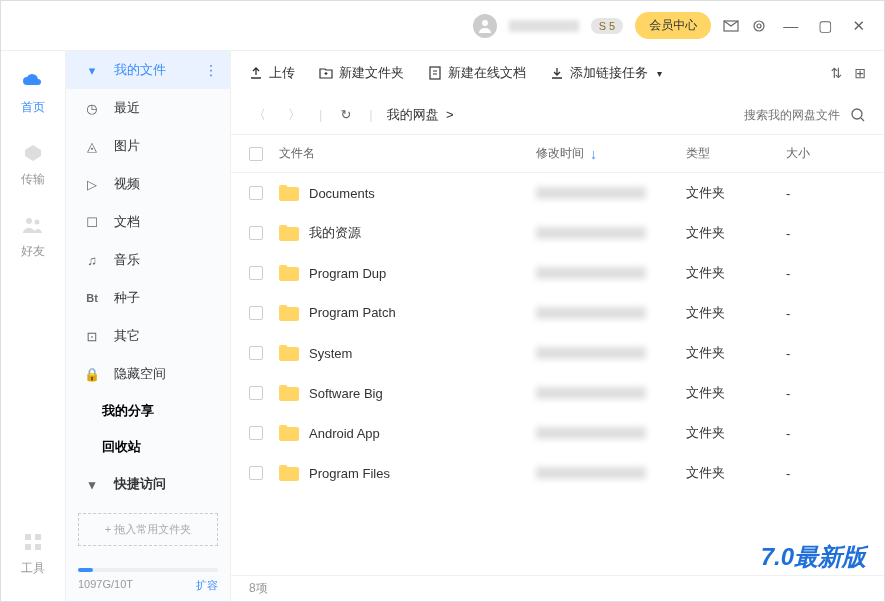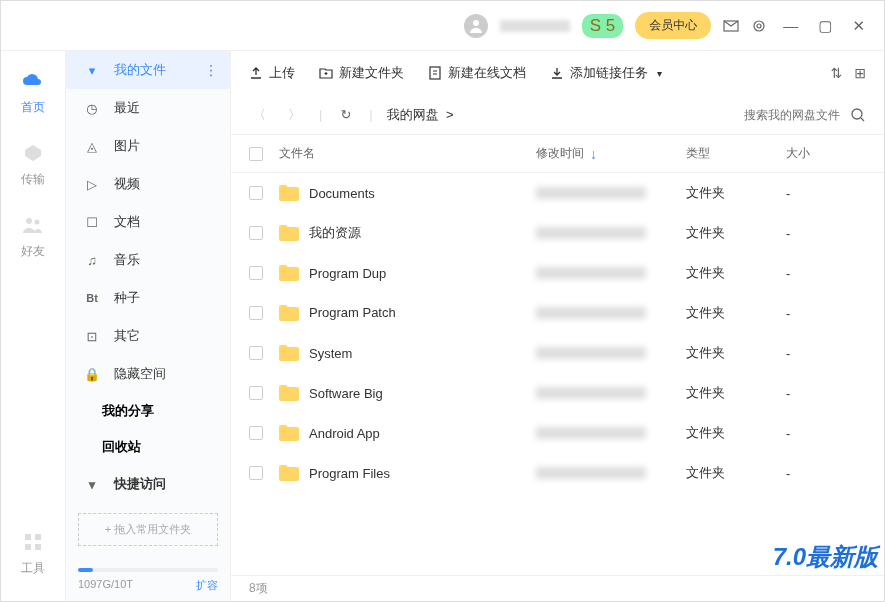--- a/index.html
+++ b/index.html
@@ -3,21 +3,21 @@
 <meta charset="utf-8">
 <style>
 *{margin:0;padding:0;box-sizing:border-box;font-family:"Microsoft YaHei",Arial,sans-serif}
 body{width:885px;height:602px;background:#fff;border:1px solid #ddd;overflow:hidden;position:relative}
 .titlebar{height:50px;display:flex;align-items:center;padding:0 15px;border-bottom:1px solid #f0f0f0}
 .logo-wrap{display:flex;align-items:center;gap:8px}
 .app-name{font-size:18px;font-weight:bold;color:#333}
 .tb-right{margin-left:auto;display:flex;align-items:center;gap:12px}
 .avatar{width:24px;height:24px;border-radius:50%;background:#ccc;display:flex;align-items:center;justify-content:center}
 .username{width:70px;height:12px;background:#e0e0e0;filter:blur(2px)}
-.vip-badge{background:#86efac;color:#8c6d1f;font-size:17px;padding:2px 8px;border-radius:10px;display:flex;align-items:center;gap:2px}
+.vip-badge{background:#e5e5e5;color:#8c6d1f;font-size:11px;padding:2px 8px;border-radius:10px;display:flex;align-items:center;gap:2px}
 .member-btn{background:#ffd666;color:#333;font-size:12px;padding:5px 14px;border-radius:14px;border:none;cursor:pointer}
 .tb-icon{width:16px;height:16px;cursor:pointer;color:#666}
 .win-btn{cursor:pointer;color:#666;font-size:15px;padding:0 4px}
 .main{display:flex;height:calc(100% - 50px)}
 .leftnav{width:65px;border-right:1px solid #f0f0f0;display:flex;flex-direction:column;align-items:center;padding-top:18px;gap:25px}
 .leftnav-item{display:flex;flex-direction:column;align-items:center;gap:6px;cursor:pointer;color:#999;font-size:12px}
 .leftnav-item.active{color:#3b8cff}
 .leftnav-icon{width:24px;height:24px;display:flex;align-items:center;justify-content:center}
 .leftnav .tools{margin-top:auto;margin-bottom:24px}
 .sidebar{width:165px;background:#fafbfc;display:flex;flex-direction:column;border-right:1px solid #f0f0f0}
@@ -52,21 +52,21 @@
 .col-time{width:150px;display:flex;align-items:center;gap:6px}
 .col-type{width:100px}
 .col-size{width:80px}
 .sort-arrow{color:#3b8cff;font-size:14px}
 .file-list{flex:1;overflow:auto}
 .file-row{height:40px;display:flex;align-items:center;padding:0 18px;font-size:13px;color:#333}
 .chk{width:14px;height:14px;border:1px solid #ccc;border-radius:2px;cursor:pointer}
 .folder-icon{width:20px;height:16px;margin-right:10px}
 .blur-date{width:110px;height:12px;background:#ddd;filter:blur(3px)}
 .statusbar{height:26px;display:flex;align-items:center;justify-content:flex-start;padding:0 18px;font-size:12px;color:#999;border-top:1px solid #f0f0f0}
-.watermark{position:absolute;bottom:28px;right:6px;font-size:24px;font-weight:bold;font-style:italic;color:#1e6fd9}
+.watermark{position:absolute;bottom:28px;right:18px;font-size:24px;font-weight:bold;font-style:italic;color:#1e6fd9}
 </style>
 </head>
 <body>
 
 <div class="titlebar">
   <div class="tb-right">
     <div class="avatar">
         <svg width="16" height="16" viewBox="0 0 16 16">
           <circle cx="8" cy="5" r="3" fill="#fff"></circle>
           <path d="M2 15c0-3 3-5 6-5s6 2 6 5" fill="#fff"></path>

